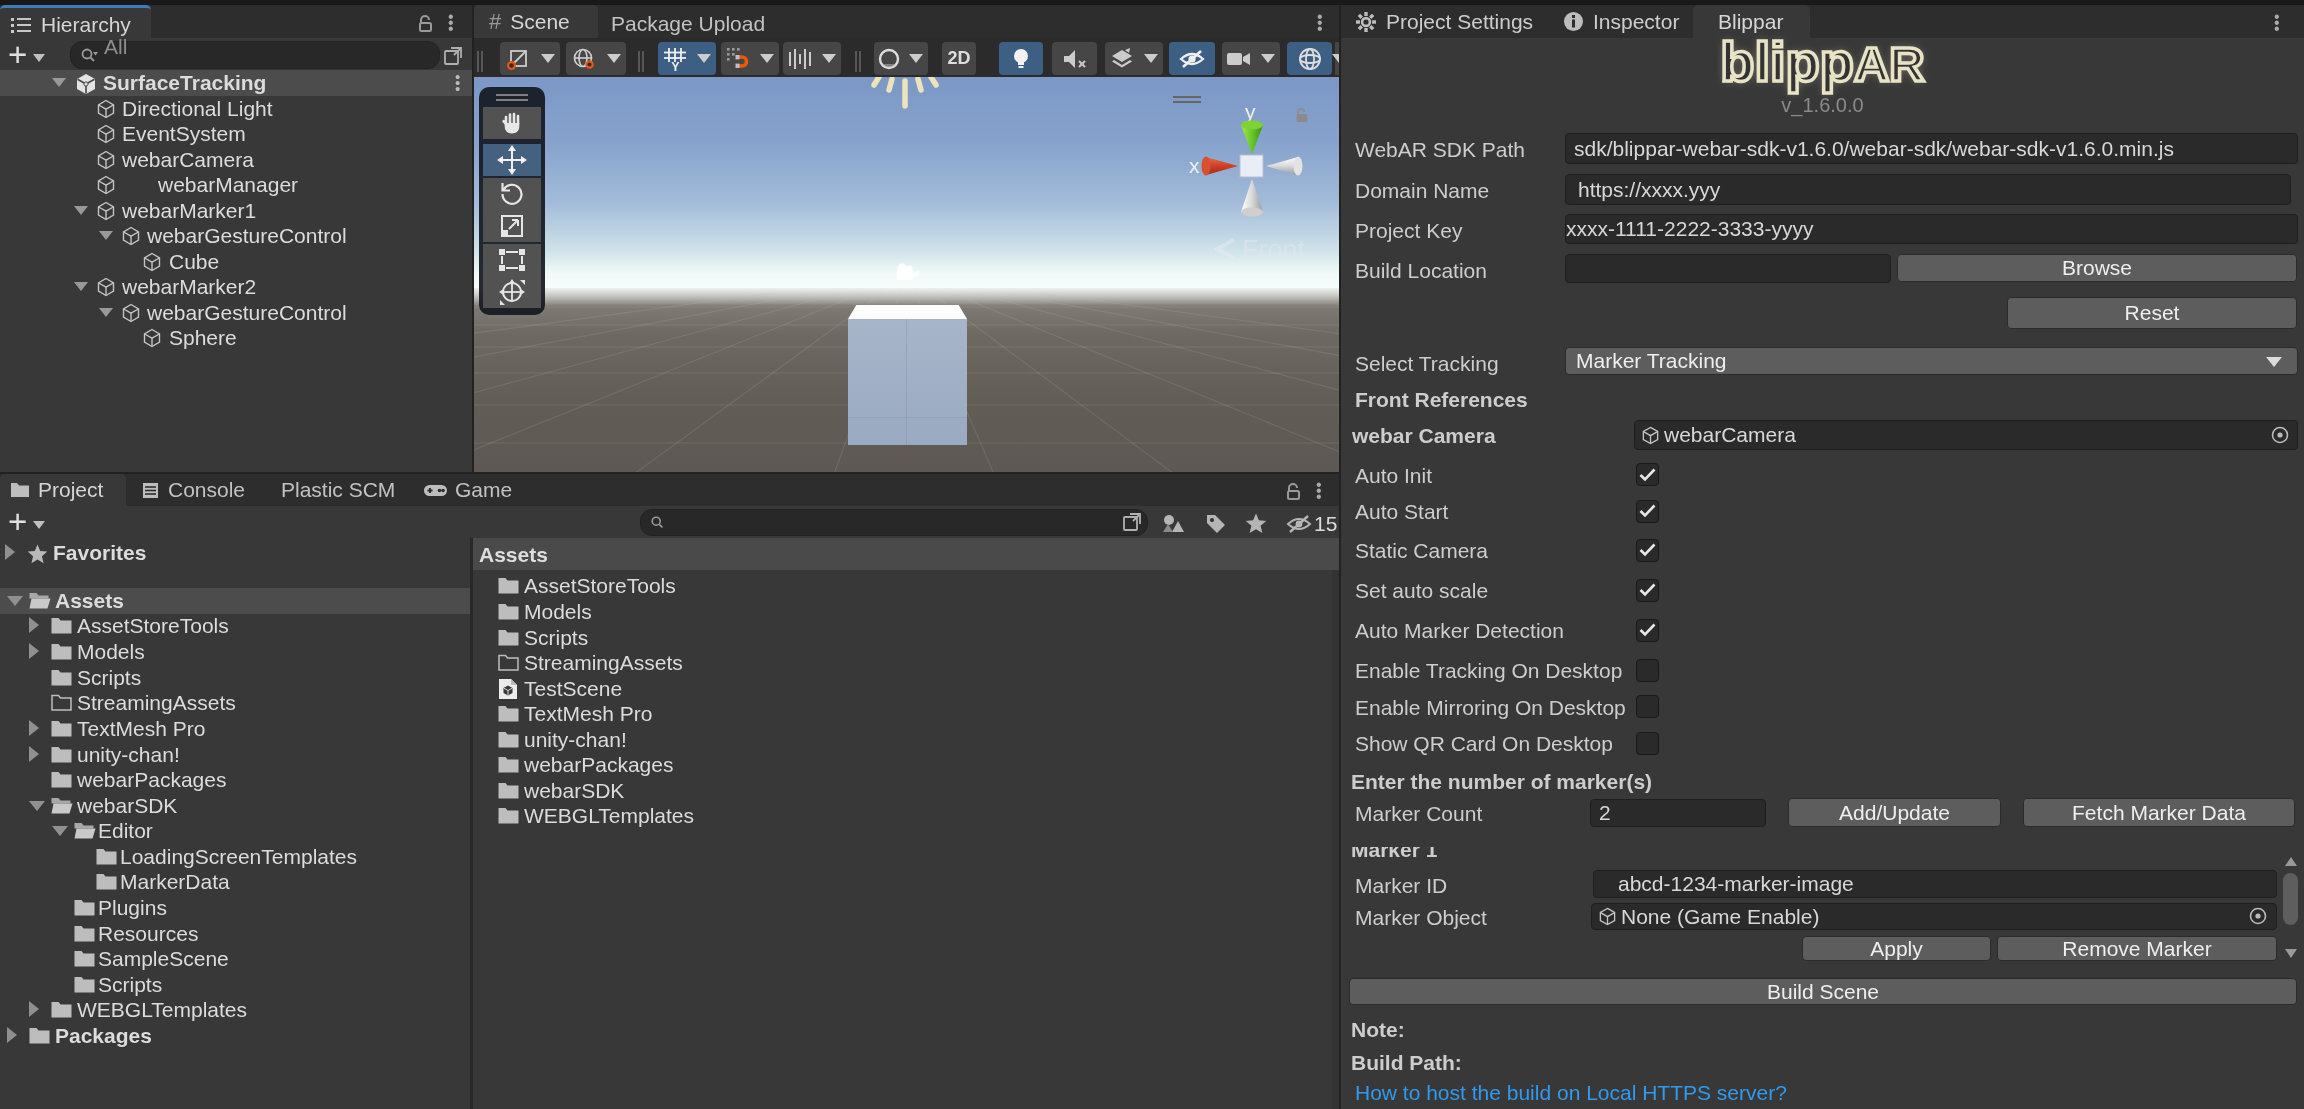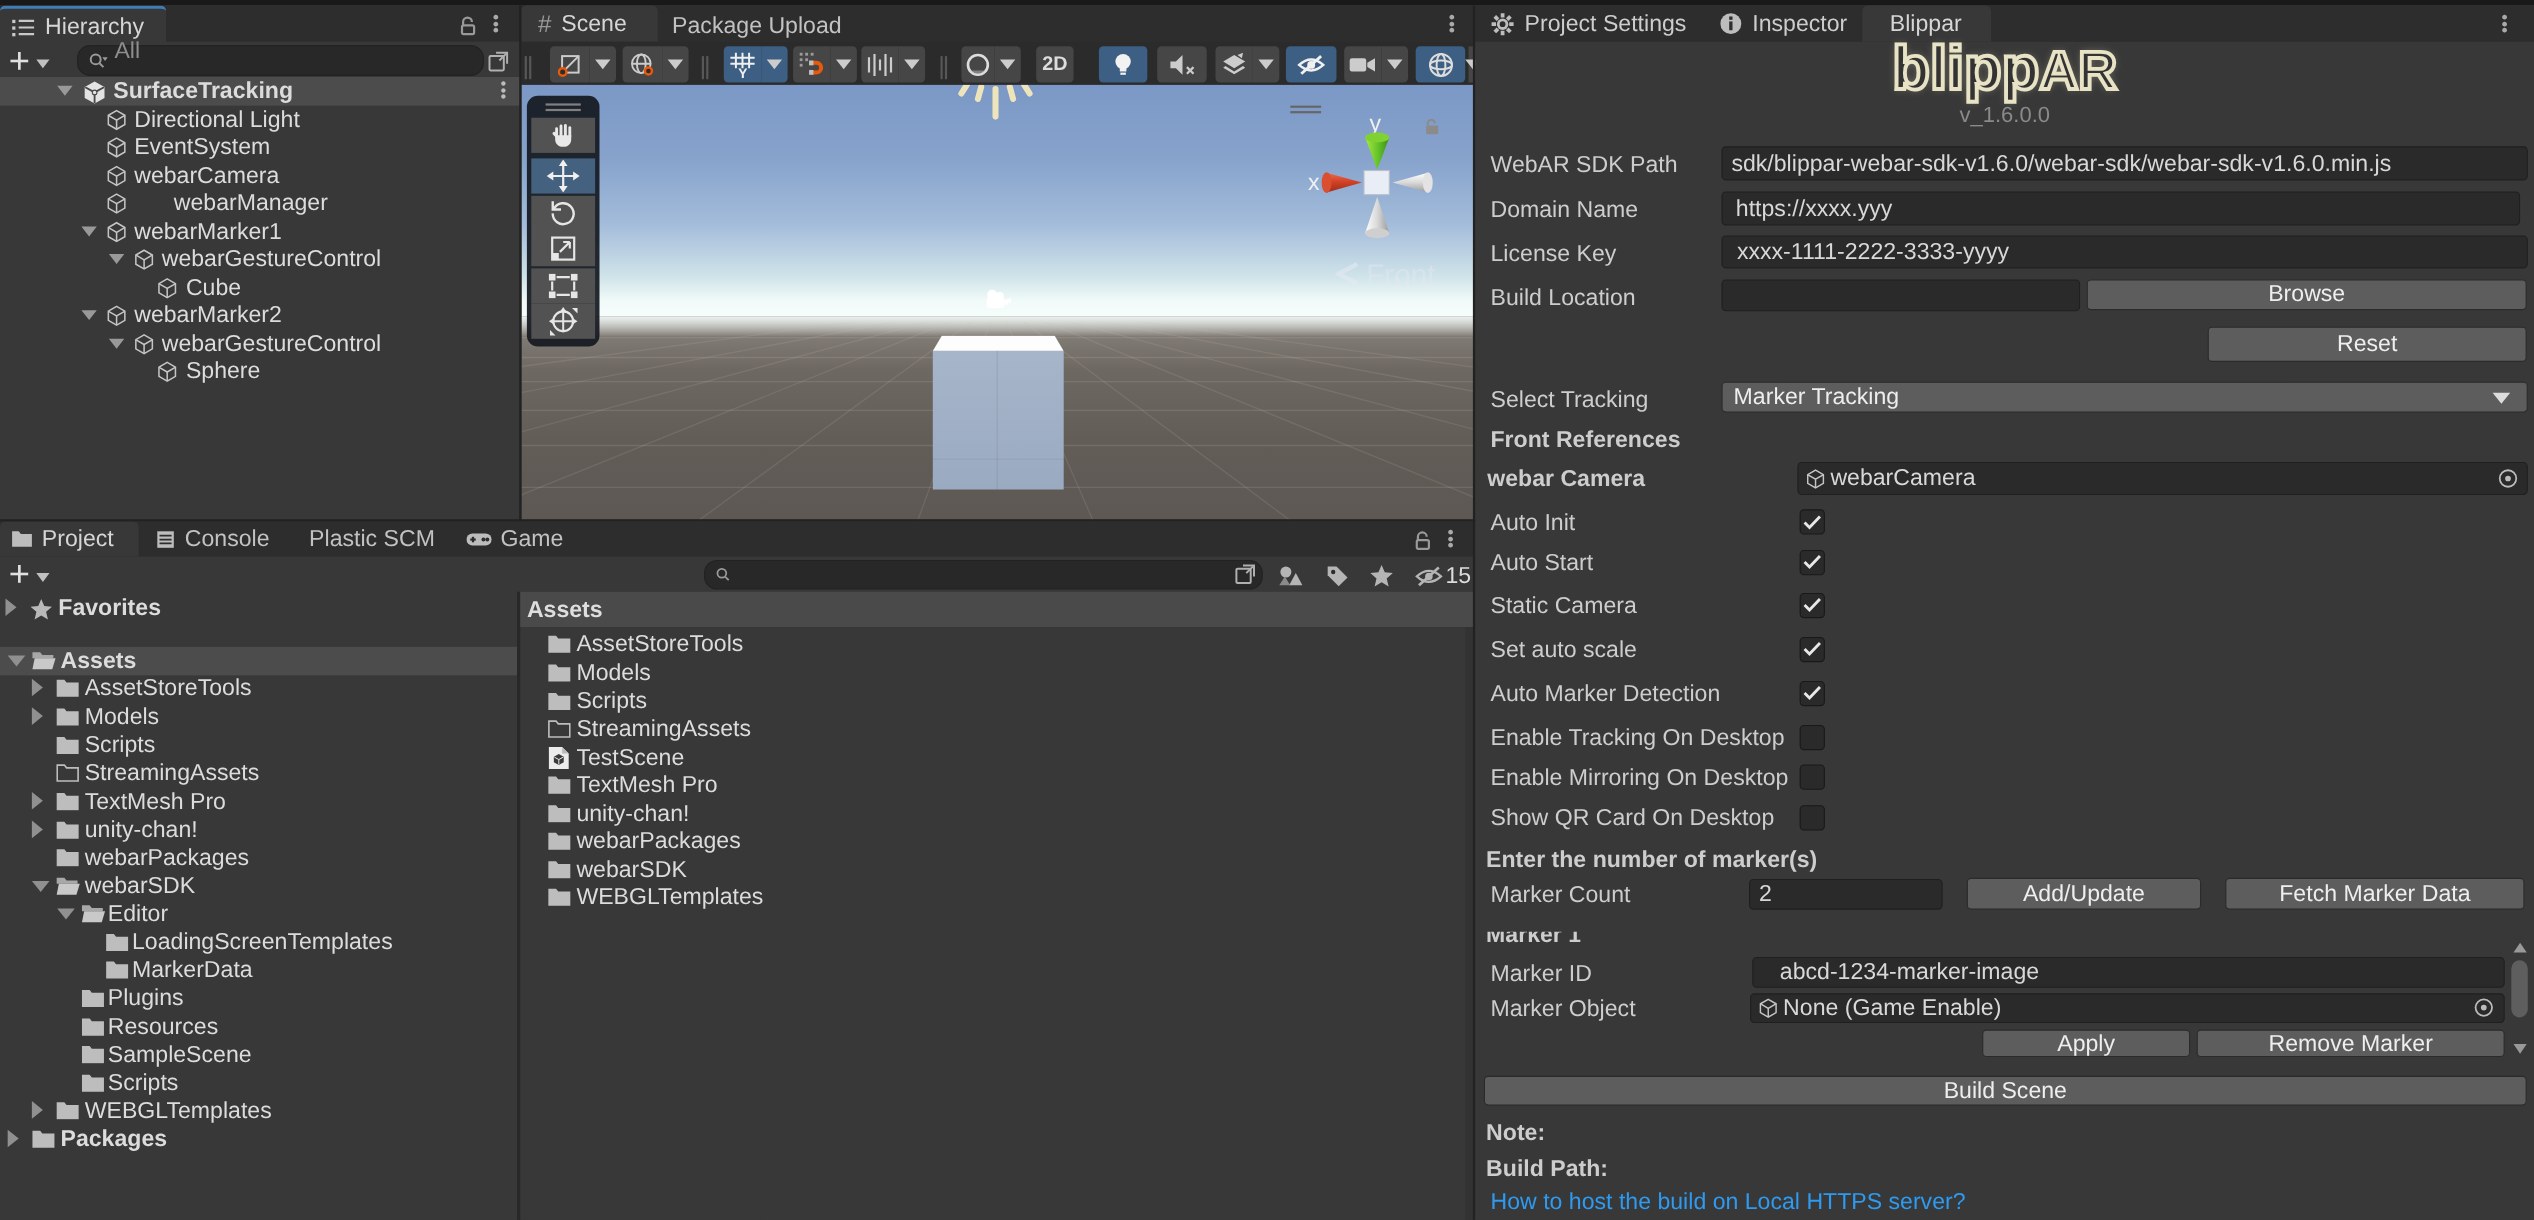--- a/index.html
+++ b/index.html
@@ -813,22 +813,22 @@
       </div>
     <div class="abs" style="left:933px;top:9px;color:#aaa;font-size:16px;line-height:6px;">•<br>•<br>•</div>
     <div id="blipform">
         <div class="abs" style="left:0;top:24px;width:963px;text-align:center;">
       <span style="font-size:56px;font-weight:800;letter-spacing:0px;color:#333;-webkit-text-stroke:3.5px #e9e3c6;text-shadow:0 0 8px rgba(236,230,202,0.38);">blipp<span style="font-size:49px;">AR</span></span></div>
 <div class="abs" style="left:0;top:89px;width:963px;text-align:center;color:#8a8a8a;font-size:20px;">v_1.6.0.0</div>
 <div class="abs" style="left:14px;top:133px;font-weight:normal;color:#cdcdcd;">WebAR SDK Path</div>
 <div class="inp" style="left:224px;top:128px;width:733px;height:31px;padding-left:8px;">sdk/blippar-webar-sdk-v1.6.0/webar-sdk/webar-sdk-v1.6.0.min.js</div>
 <div class="abs" style="left:14px;top:174px;font-weight:normal;color:#cdcdcd;">Domain Name</div>
 <div class="inp" style="left:224px;top:169px;width:726px;height:31px;padding-left:12px;">https://xxxx.yyy</div>
-<div class="abs" style="left:14px;top:214px;font-weight:normal;color:#cdcdcd;">License Key</div>
-<div class="inp" style="left:224px;top:209px;width:733px;height:30px;padding-left:13px;">xxxx-1111-2222-3333-yyyy</div>
+<div class="abs" style="left:14px;top:214px;font-weight:normal;color:#cdcdcd;">Project Key</div>
+<div class="inp" style="left:224px;top:209px;width:733px;height:30px;padding-left:0;">xxxx-1111-2222-3333-yyyy</div>
 <div class="abs" style="left:14px;top:254px;font-weight:normal;color:#cdcdcd;">Build Location</div>
 <div class="inp" style="left:224px;top:249px;width:326px;height:29px;padding-left:8px;"></div>
 <div class="btn" style="left:556px;top:249px;width:400px;height:28px;">Browse</div>
 <div class="btn" style="left:666px;top:292px;width:290px;height:32px;">Reset</div>
 <div class="abs" style="left:14px;top:347px;font-weight:normal;color:#cdcdcd;">Select Tracking</div>
 <div class="btn" style="left:224px;top:342px;width:733px;height:28px;justify-content:flex-start;padding-left:10px;">Marker Tracking</div>
 <div class="abs" style="left:925px;top:352px;width:0;height:0;border-style:solid;border-width:10px 8px 0 8px;border-color:#ddd transparent transparent transparent;"></div>
 <div class="abs" style="left:14px;top:383px;font-weight:bold;color:#cdcdcd;">Front References</div>
 <div class="abs" style="left:11px;top:419px;font-weight:bold;color:#cdcdcd;">webar Camera</div>
 <div class="inp" style="left:293px;top:415px;width:664px;height:30px;padding-left:6px;">

